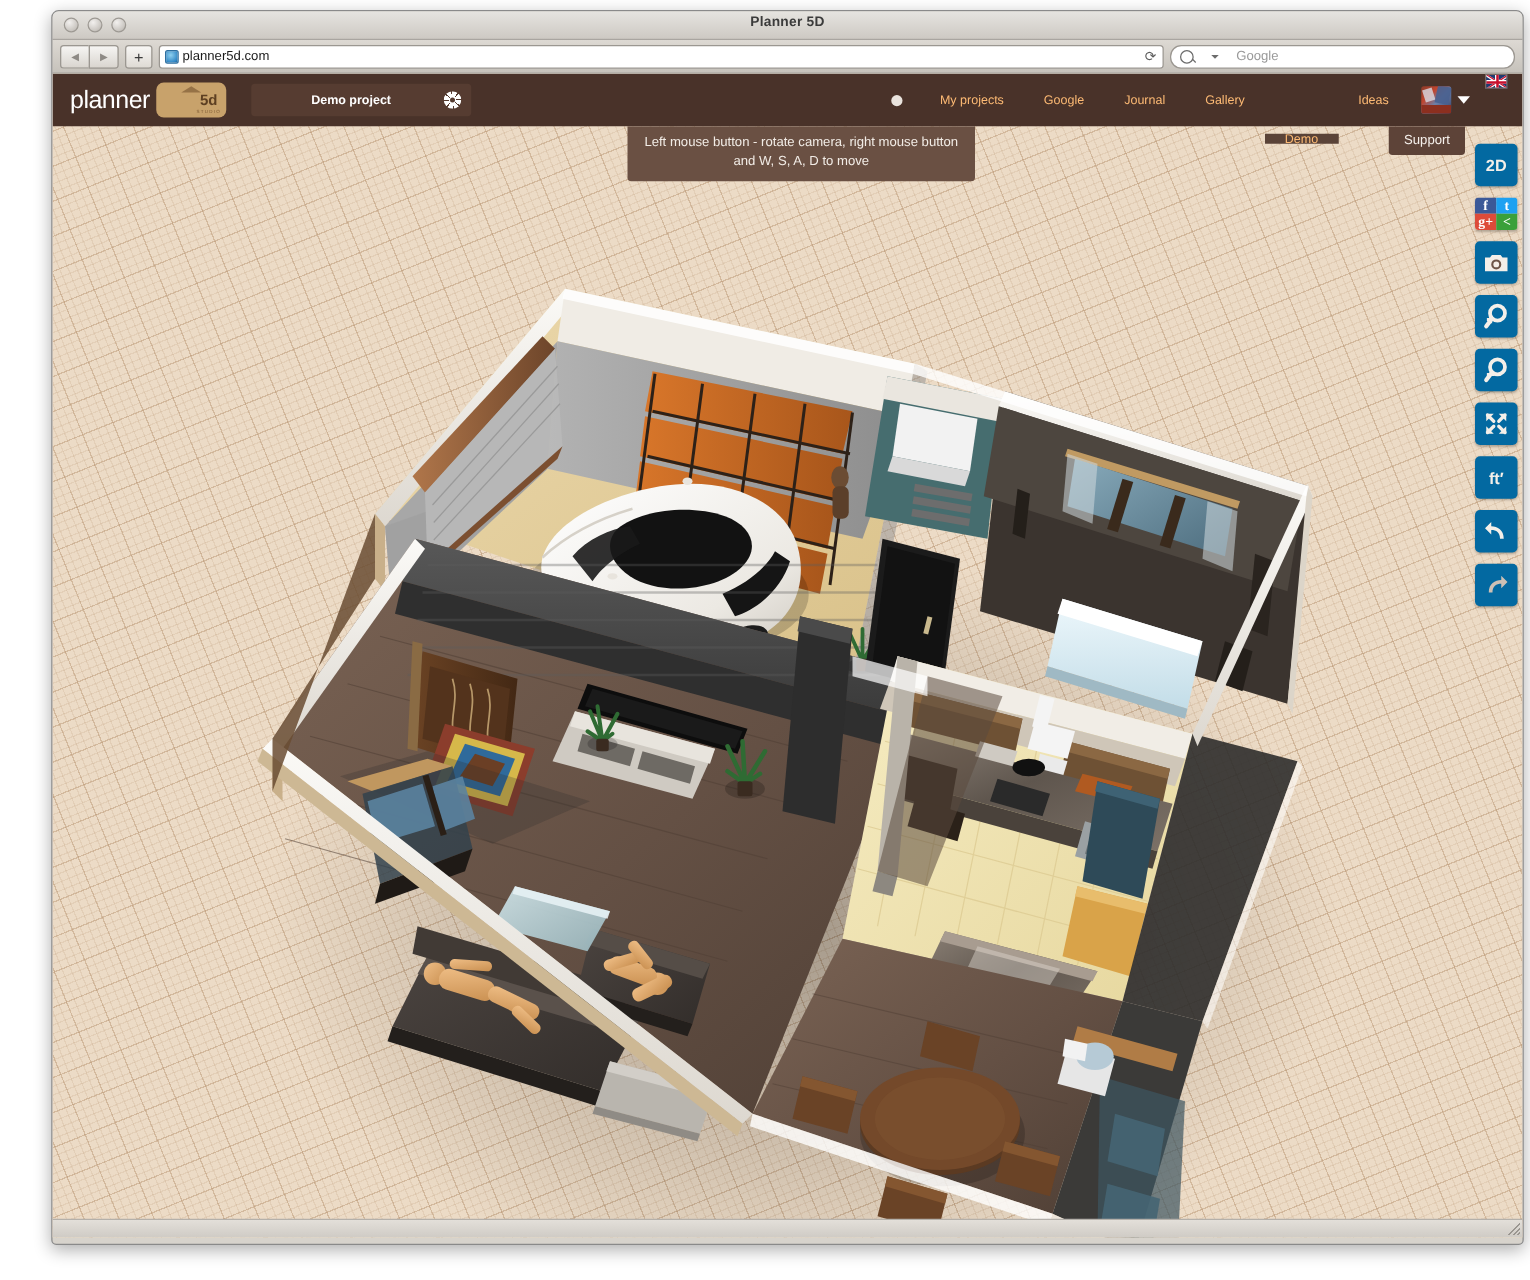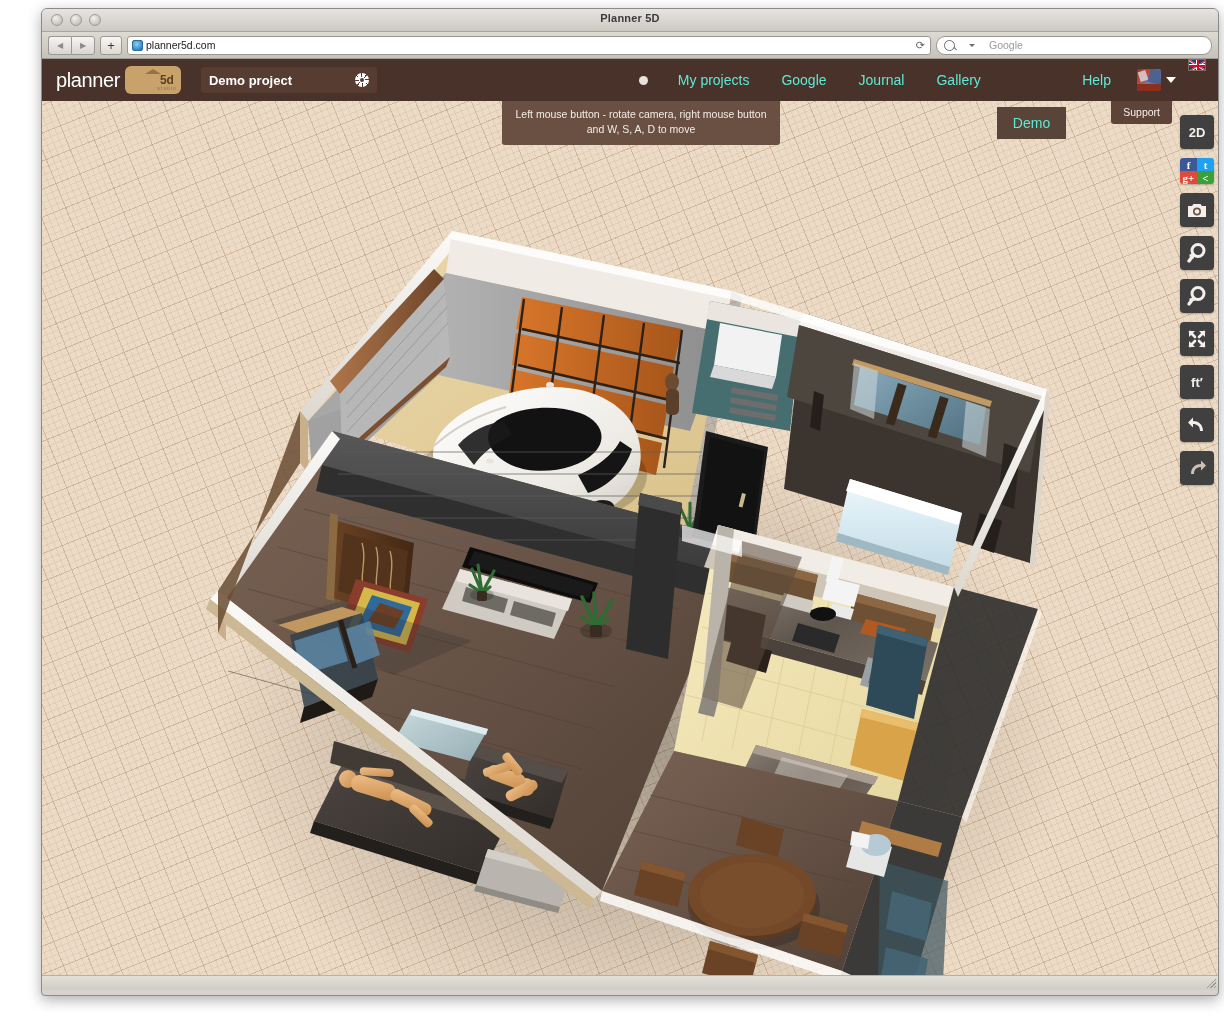--- a/index.html
+++ b/index.html
@@ -102,37 +102,37 @@
     width:0;height:0;border-left:8px solid transparent;border-right:8px solid transparent;
     border-bottom:5px solid #6d4a28;opacity:.55;
   }
   #logo-badge-text{font-size:12px;font-weight:bold;color:#5d3f22;line-height:1;margin-top:4px;}
   #logo-badge-sub{font-size:3.6px;color:#7d5a33;letter-spacing:1px;margin-top:1px;}
 
   #project-chip{
     margin-left:20px;width:160px;height:26px;background:#563c31;border-radius:3px;
     display:flex;align-items:center;justify-content:space-between;padding:0 8px;
   }
-  #project-name{font-size:13px;color:#ffffff;font-weight:bold;}
+  #project-name{font-size:10px;color:#ffffff;font-weight:bold;margin-left:40px;}
   .gear{
     width:14px;height:14px;border-radius:50%;
     background:
       radial-gradient(circle,#ffffff 0 28%,transparent 29%),
       conic-gradient(#ffffff 0 10%,transparent 10% 12.5%,#ffffff 12.5% 22.5%,transparent 22.5% 25%,
                      #ffffff 25% 35%,transparent 35% 37.5%,#ffffff 37.5% 47.5%,transparent 47.5% 50%,
                      #ffffff 50% 60%,transparent 60% 62.5%,#ffffff 62.5% 72.5%,transparent 72.5% 75%,
                      #ffffff 75% 85%,transparent 85% 87.5%,#ffffff 87.5% 97.5%,transparent 97.5%);
     position:relative;
   }
   .gear:after{content:"";position:absolute;left:50%;top:50%;width:4px;height:4px;
     transform:translate(-50%,-50%);border-radius:50%;background:#563c31;}
 
   #nav{margin-left:auto;display:flex;align-items:stretch;height:42px;}
   .nav-item{
-    display:flex;align-items:center;padding:16px 16px;font-size:14px;color:#5eead4;
+    display:flex;align-items:center;padding:4px 16px;font-size:10px;color:#fdba74;
     white-space:nowrap;
   }
   .nav-item.active{background:#5a4338;margin-top:48px;}
   #nav-dot{
     display:flex;align-items:center;padding:0 14px;
   }
   #nav-dot .dot{width:9px;height:9px;border-radius:50%;background:#e9e3dd;}
   #avatar-wrap{display:flex;align-items:center;padding:0 6px 0 10px;gap:5px;}
   #avatar{
     width:24px;height:22px;border-radius:2px;overflow:hidden;position:relative;
@@ -180,21 +180,21 @@
   
   #support-tab{
     position:absolute;right:46px;top:0px;background:#5d4338;color:#f6f1ec;
     font-size:10.5px;padding:5px 12px 6px;border-radius:0 0 3px 3px;z-index:25;
   }
 
   
   #rail{position:absolute;right:0px;top:14px;width:42px;display:flex;flex-direction:column;
         align-items:center;gap:9px;z-index:26;}
   .tool{
-    width:34px;height:34px;border-radius:4px;background:#404040;
+    width:34px;height:34px;border-radius:4px;background:#0369a1;
     display:flex;align-items:center;justify-content:center;color:#f4efe9;
     box-shadow:0 1px 2px rgba(0,0,0,.25);
   }
   .tool.label{font-size:13px;font-weight:bold;}
   #social{width:34px;height:26px;border-radius:3px;overflow:hidden;display:grid;
           grid-template-columns:1fr 1fr;grid-template-rows:1fr 1fr;box-shadow:0 1px 2px rgba(0,0,0,.25);}
   #social div{display:flex;align-items:center;justify-content:center;font-size:11px;
               color:#fff;font-weight:bold;font-family:"Liberation Serif",serif;}
   .sb-fb{background:#3b5998;} .sb-tw{background:#1da1f2;}
   .sb-gp{background:#dd4b39;} .sb-sh{background:#3aa03a;}
@@ -268,21 +268,21 @@
 
       <div id="nav">
         <div id="nav-dot">
           <span class="dot"></span>
         </div>
         <div class="nav-item">My projects</div>
         <div class="nav-item">Google</div>
         <div class="nav-item">Journal</div>
         <div class="nav-item">Gallery</div>
         <div class="nav-item active">Demo</div>
-        <div class="nav-item">Help</div>
+        <div class="nav-item">Ideas</div>
         <div id="avatar-wrap">
           <span id="avatar">
             <span class="a1"></span>
             <span class="a2"></span>
             <span class="a3"></span>
           </span>
           <span id="avatar-caret"></span>
         </div>
         <div id="flag">
           <span class="d1"></span>

